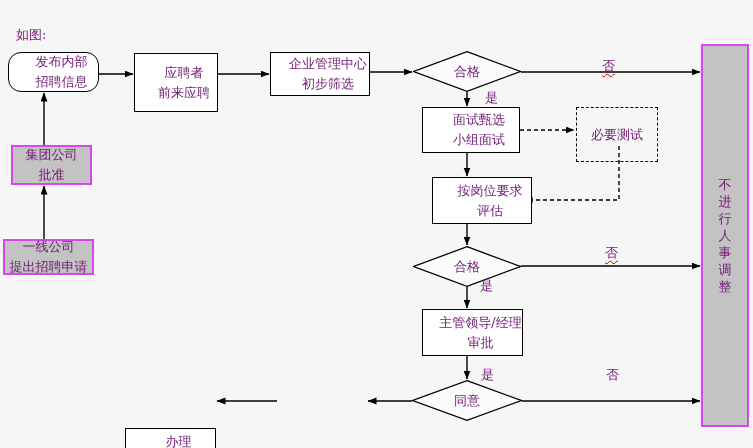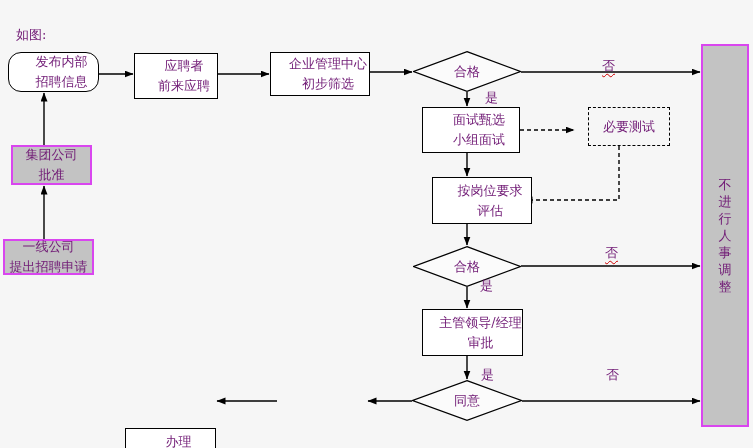--- a/index.html
+++ b/index.html
@@ -55,25 +55,25 @@
     text-decoration-line: underline;
     text-decoration-style: wavy;
     text-decoration-color: #cc0000;
     text-decoration-thickness: 1px;
     text-underline-offset: 3px;
   }
   
   #n-publish   { left: 8px;   top: 52px;  width: 91px;  height: 40px; }
   #n-group     { left: 11px;  top: 145px; width: 81px;  height: 40px; }
   #n-frontline { left: 3px;   top: 239px; width: 91px;  height: 36px; }
-  #n-apply     { left: 134px; top: 53px;  width: 84px;  height: 46px; }
+  #n-apply     { left: 134px; top: 53px;  width: 84px;  height: 59px; }
   #n-screen    { left: 270px; top: 52px;  width: 100px; height: 44px; }
   #n-d1        { left: 413px; top: 51px;  width: 108px; height: 41px; }
   #n-interview { left: 422px; top: 107px; width: 98px;  height: 46px; }
-  #n-test      { left: 588px; top: 107px; width: 82px;  height: 39px; }
+  #n-test      { left: 576px; top: 107px; width: 82px;  height: 55px; }
   #n-eval      { left: 432px; top: 177px; width: 100px; height: 47px; }
   #n-d2        { left: 413px; top: 246px; width: 108px; height: 41px; }
   #n-approve   { left: 422px; top: 309px; width: 101px; height: 47px; }
   #n-d3        { left: 412px; top: 380px; width: 110px; height: 41px; }
   #n-list      { left: 277px; top: 380px; width: 90px;  height: 47px; }
   #n-proc      { left: 125px; top: 380px; width: 91px;  height: 47px; margin-top: 48px; }
   #n-noadjust  { left: 701px; top: 44px;  width: 48px;  height: 383px; }
   
   #l-yes1 { left: 485px; top: 91px;  }
   #l-no1  { left: 602px; top: 59px;  }

